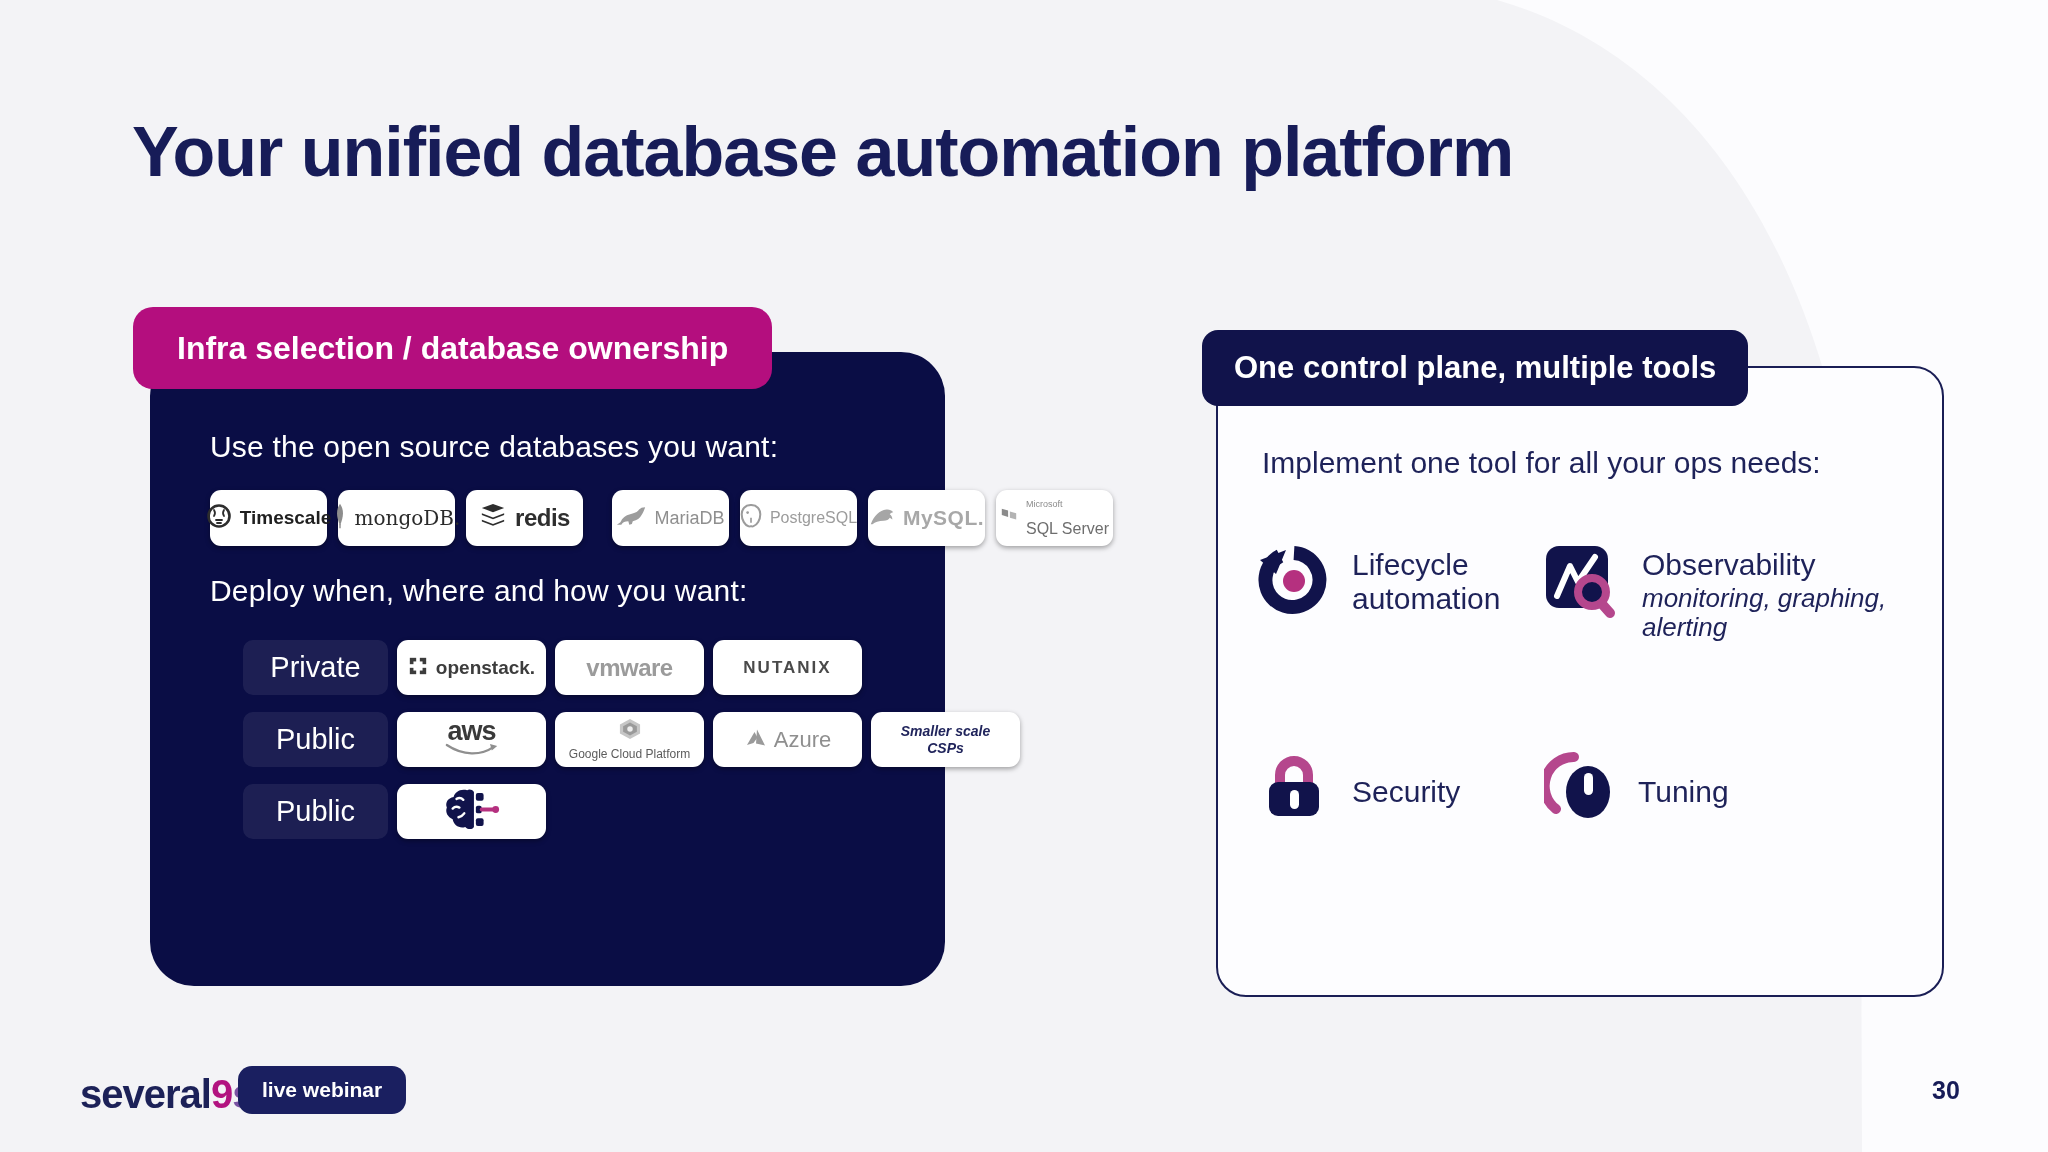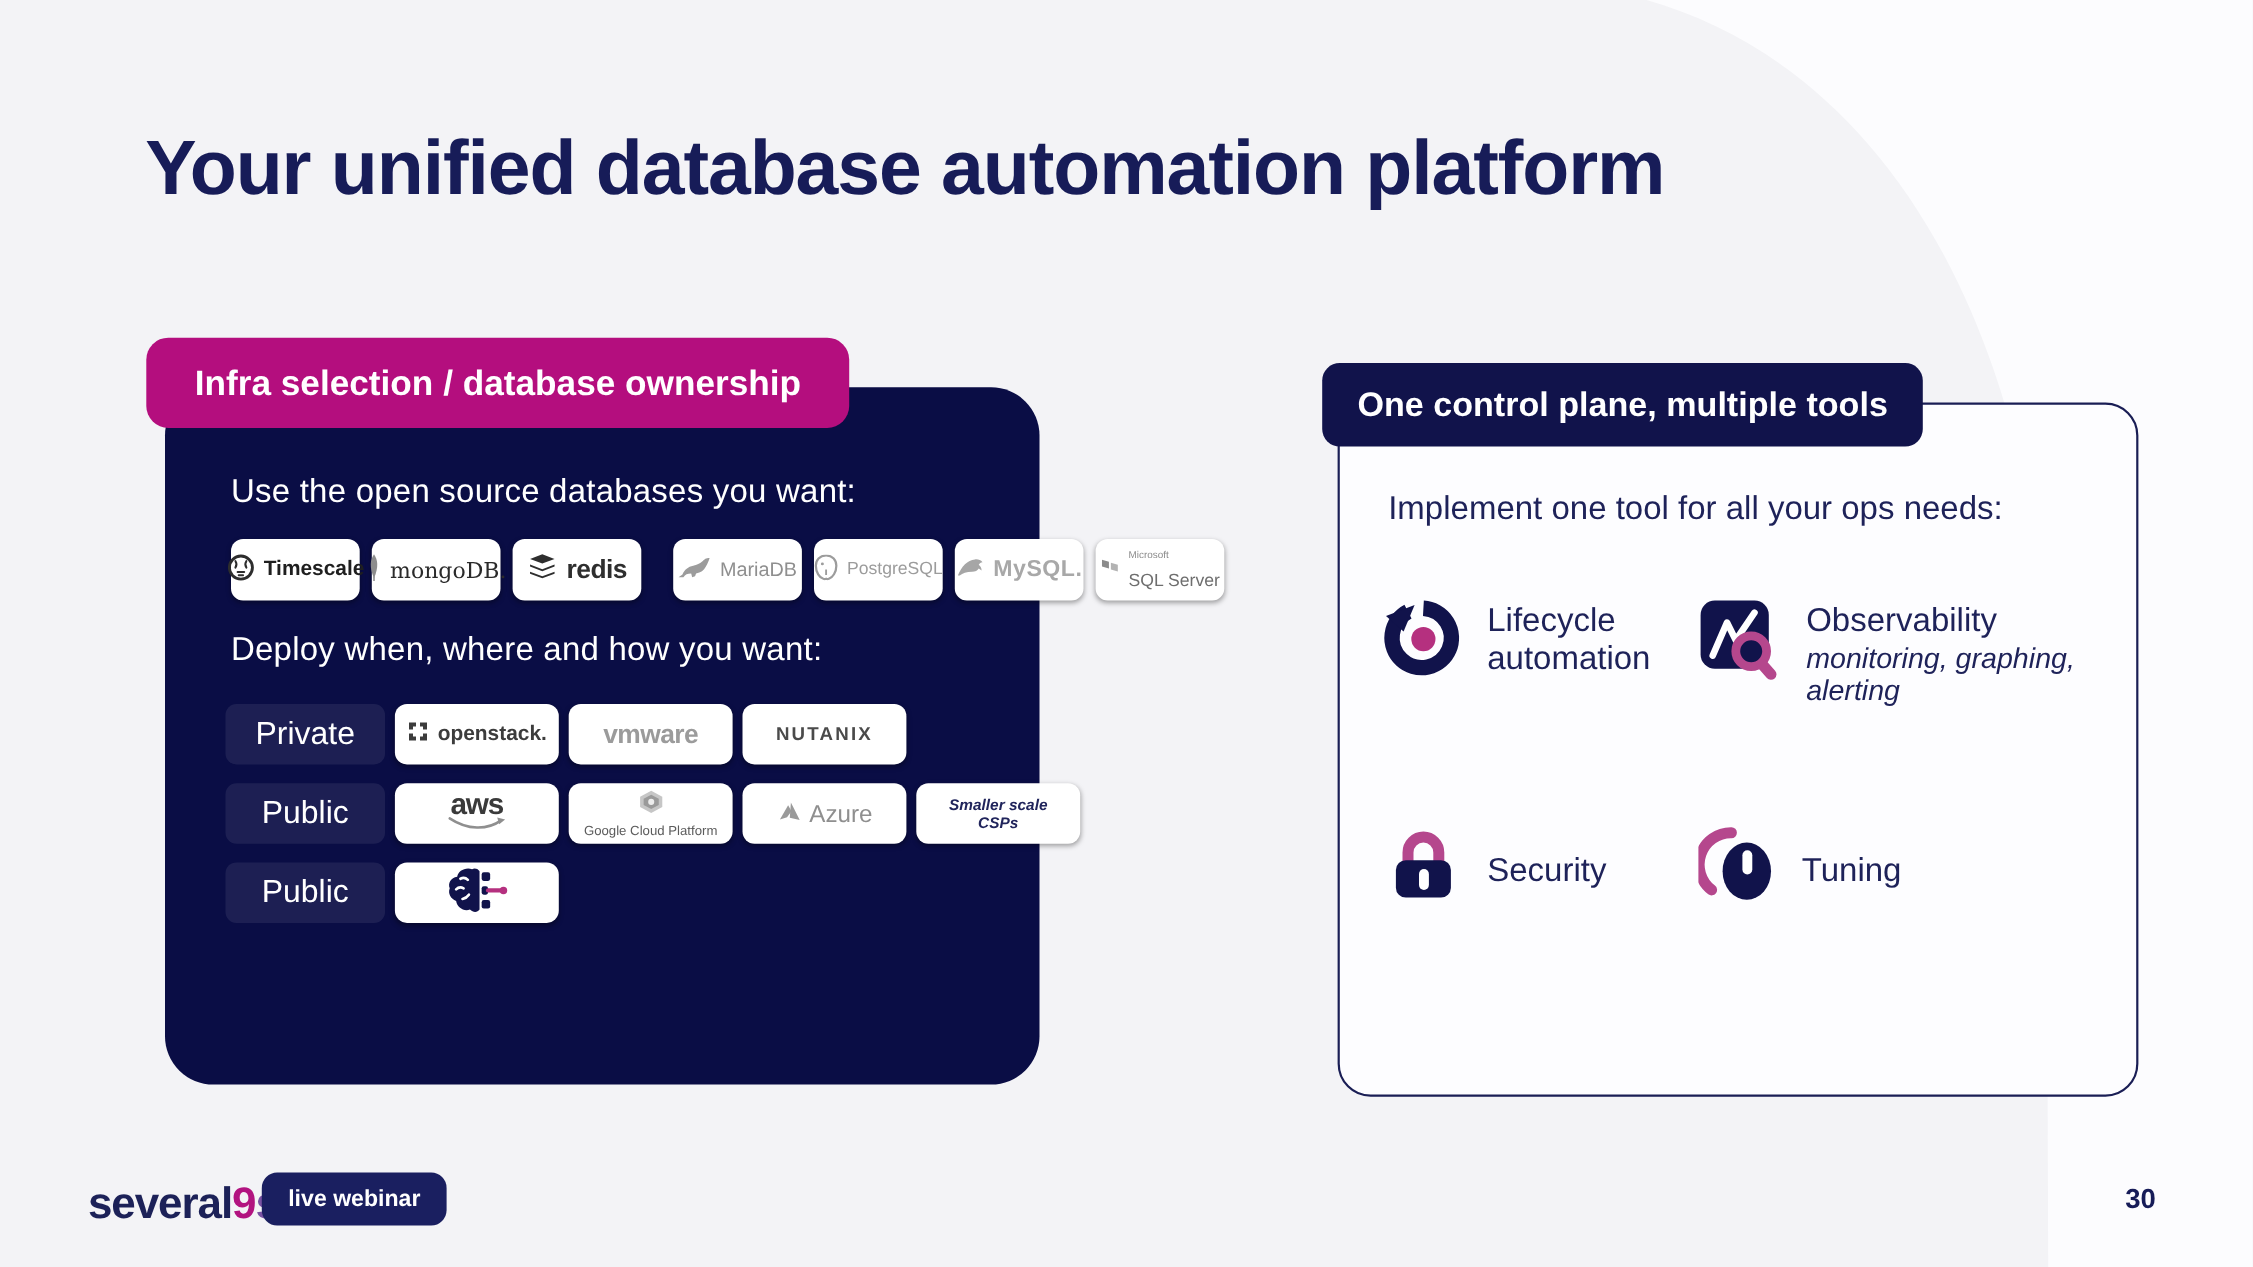--- a/index.html
+++ b/index.html
@@ -41,21 +41,21 @@
   .l-mongo{font-family:"DejaVu Serif", serif; font-size:20px; color:#2b2b2b;}
   .l-redis{font-size:24px; font-weight:700; color:#2e2e2e; letter-spacing:-.5px;text-align:right;}
   .l-maria{font-size:18px; font-weight:500; color:#8f8f8f;}
   .l-pg{font-size:16px; font-weight:500; color:#9c9c9c;}
   .l-mysql{font-size:21px; font-weight:600; color:#a8a8a8; letter-spacing:.5px;}
   .sql-col{display:flex; flex-direction:column; line-height:1; align-items:flex-start;}
   .l-ms{font-size:9px; color:#8b8b8b;}
   .l-sqlsrv{font-size:16px; font-weight:500; color:#6e6e6e;margin-top:12px;}
 
   .deploy{position:absolute; left:55px; top:288px; display:flex; flex-direction:column; gap:17px;}
-  .d-row{display:flex; gap:9px;}
+  .d-row{display:flex; gap:9px;margin-left:38px;}
   .d-label{
     width:145px; height:55px; background:rgba(255,255,255,.08); border-radius:10px;
     display:flex; align-items:center; justify-content:center;
     color:#ffffff; font-size:29px; font-weight:500;
   }
   .d-chip{width:149px; height:55px;}
   .l-openstack{font-size:19px; font-weight:700; color:#3c3c3c;}
   .l-vmware{font-size:24px; font-weight:700; color:#9b9b9b; letter-spacing:-.5px;}
   .l-nutanix{font-size:17px; font-weight:700; color:#4a4a4a; letter-spacing:2px;}
   .aws-col{display:flex; flex-direction:column; align-items:center; line-height:.8;}

